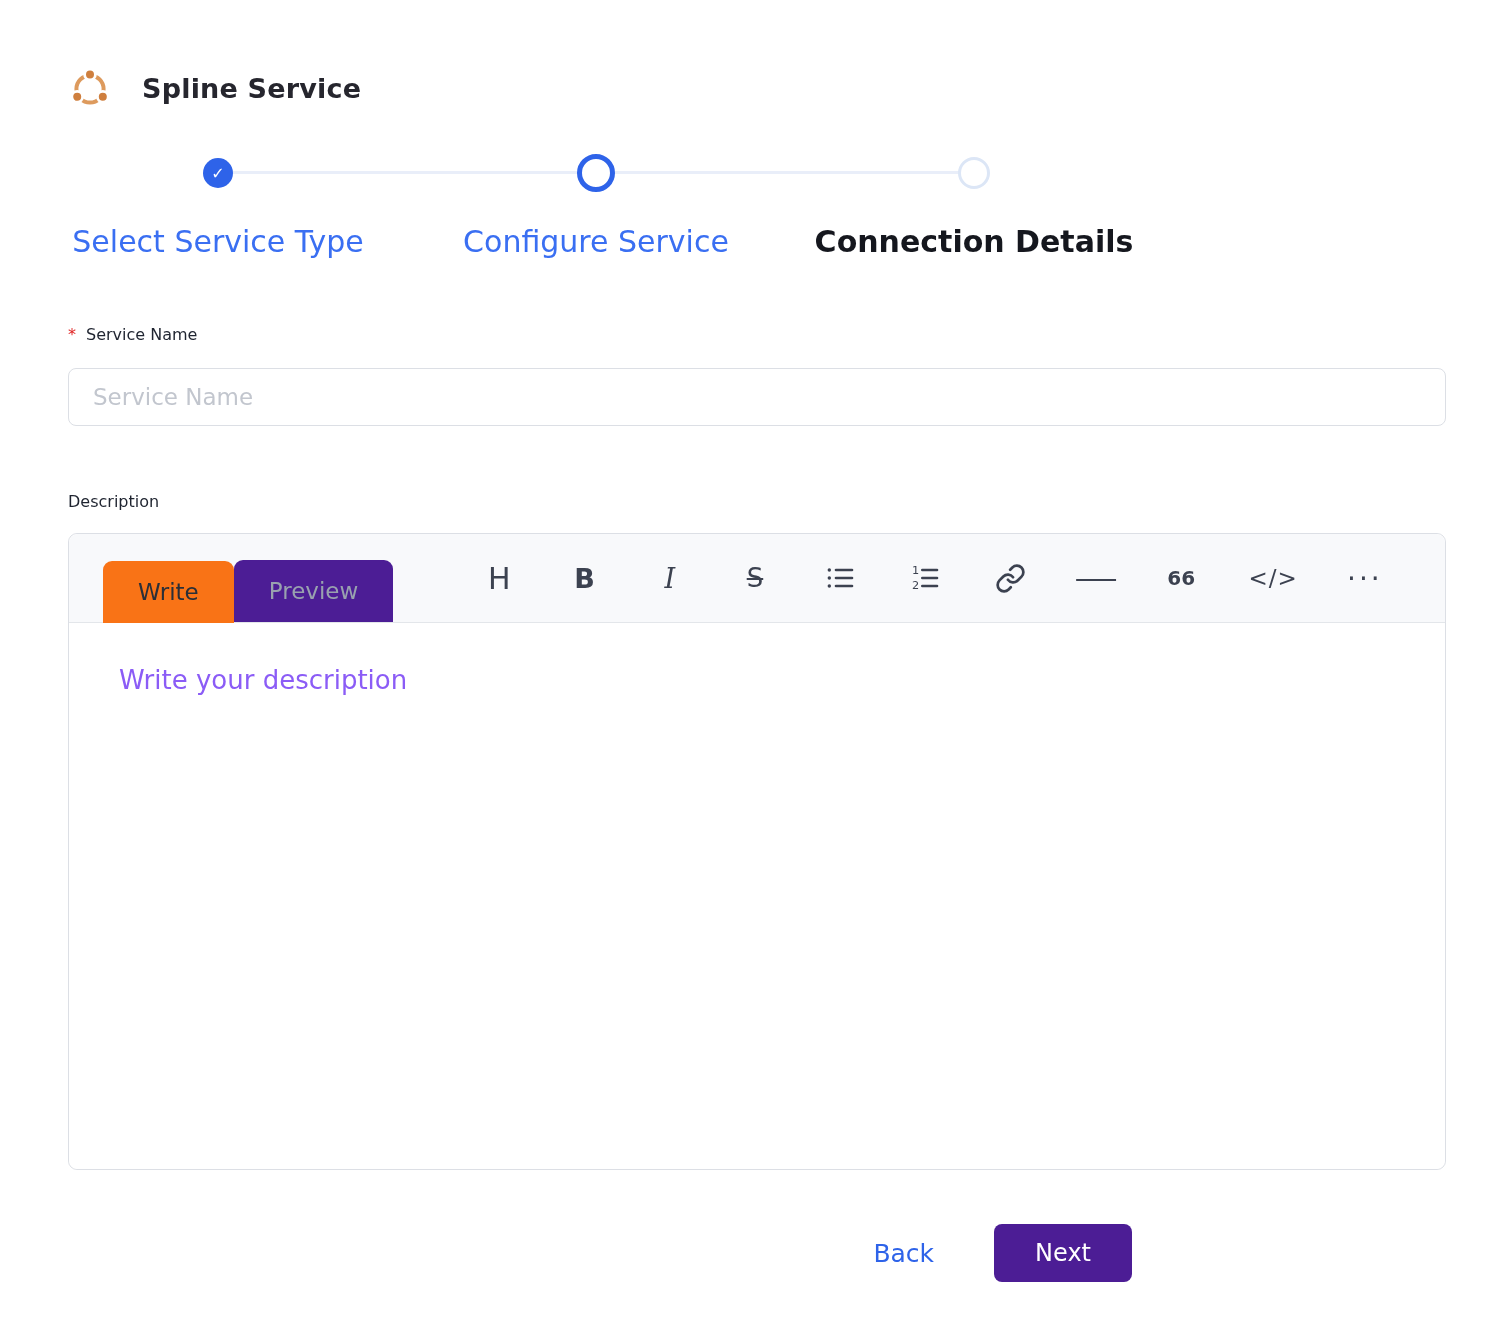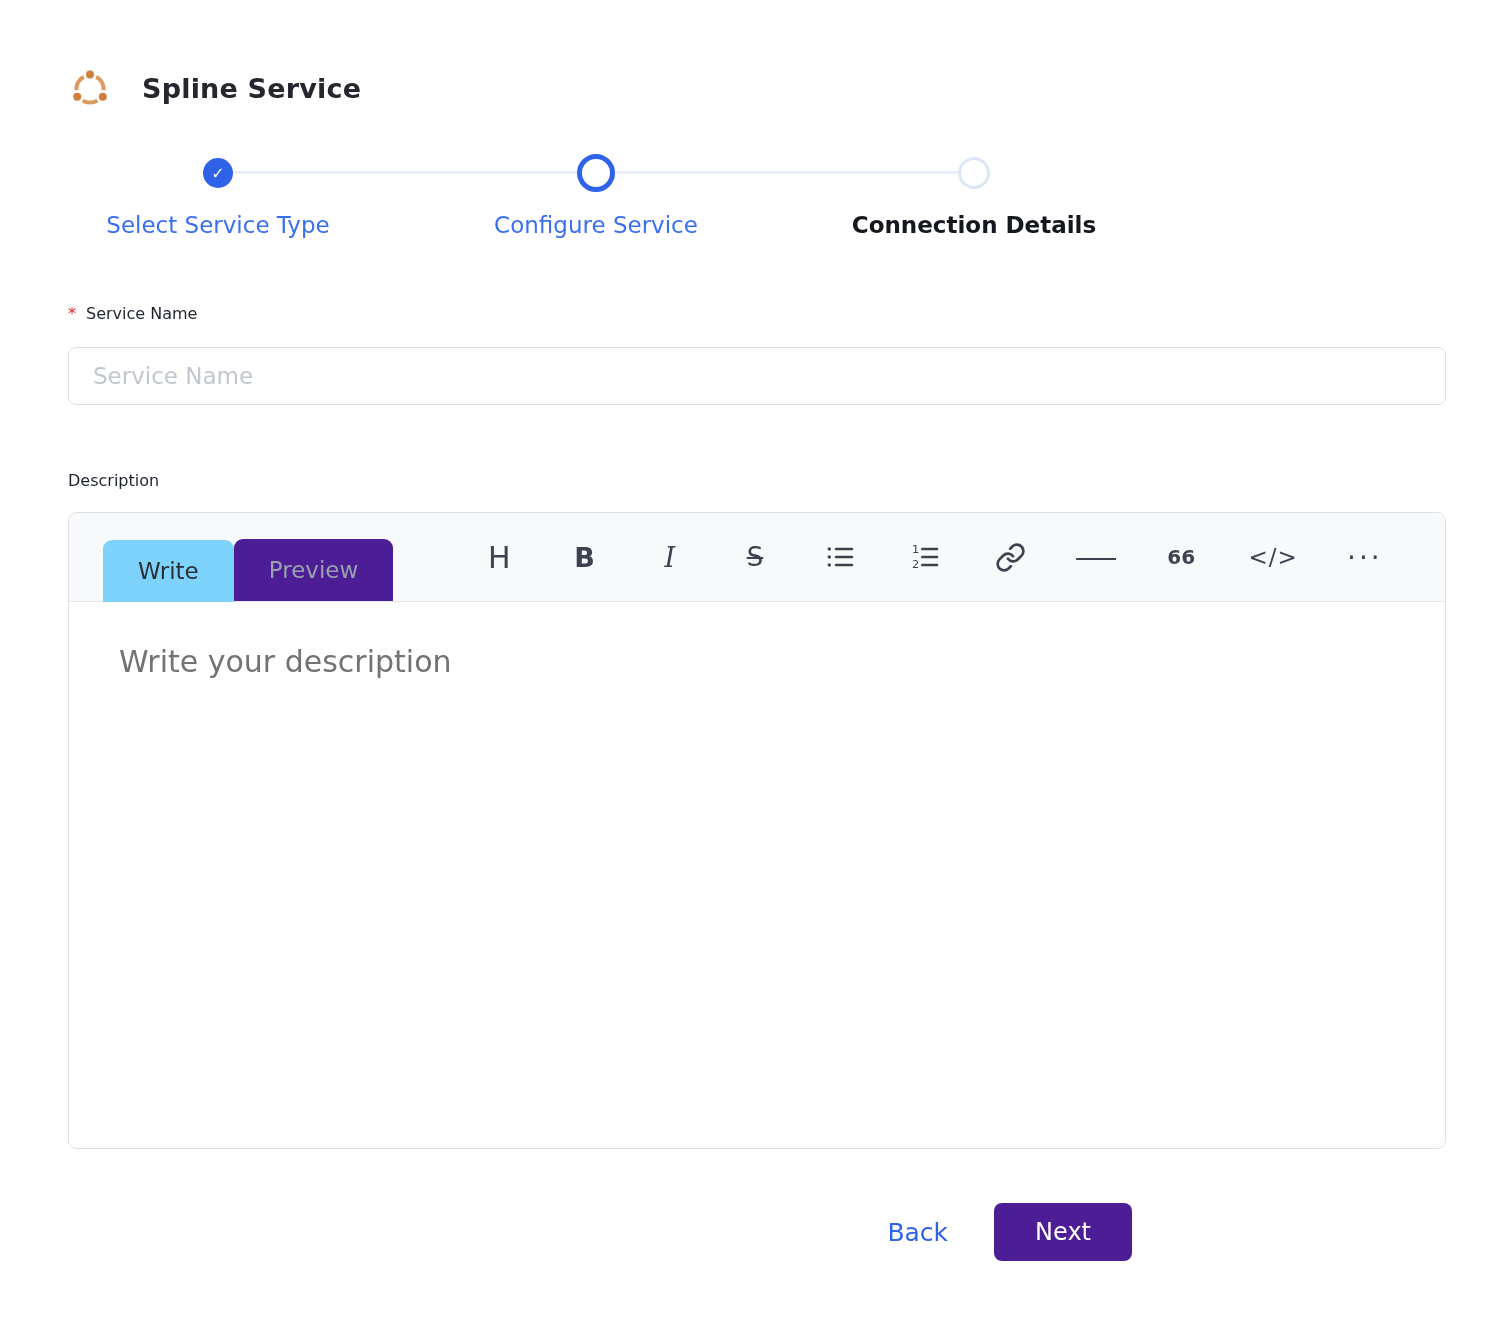--- a/index.html
+++ b/index.html
@@ -20,21 +20,21 @@
   
   .stepper { position: relative; width: 1134px; margin: 42px auto 0; }
   .stepper-track { position: absolute; left: 189px; right: 189px; top: 17px; height: 3px; background: #e9eef9; }
   .steps { display: flex; position: relative; }
   .step { width: 378px; display: flex; flex-direction: column; align-items: center; }
   .circle-row { height: 38px; display: flex; align-items: center; }
   .step-circle { border-radius: 50%; background: #fff; display: flex; align-items: center; justify-content: center; position: relative; z-index: 1; }
   .step-circle.completed { width: 30px; height: 30px; background: #2e63e9; color: #ffffff; font-size: 16px; font-weight: 700; }
   .step-circle.active { width: 38px; height: 38px; border: 5px solid #2e63e9; }
   .step-circle.upcoming { width: 32px; height: 32px; border: 3px solid #dce6f6; }
-  .step-label { margin-top: 20px; font-size: 23px; font-weight: 500; }
+  .step-label { margin-top: 32px; font-size: 30px; font-weight: 500; }
   .step-label.blue { color: #3a6ff2; }
   .step-label.dark { color: #15171e; font-weight: bold; }
 
   
   .field-label { margin: 66px 60px 0 68px; font-size: 16px; font-weight: 500; color: #1f2430; }
   .req { color: #e02424; margin-right: 10px; }
   .text-input {
     display: block; margin: 24px 60px 0 68px; width: 1378px; height: 58px;
     border: 1px solid #dcdfe5; border-radius: 8px; padding: 0 24px;
     font-size: 23px; color: #1f2430; outline: none;
@@ -47,42 +47,42 @@
   .editor-header {
     background: #f8f9fb; border-bottom: 1px solid #e3e6ea; border-radius: 9px 9px 0 0;
     height: 89px; display: flex; align-items: stretch; padding: 0 34px; position: relative;
   }
   .tabs { display: flex; align-items: flex-end; }
   .tab {
     height: 62px; padding: 0 35px; display: flex; align-items: center;
     font-size: 23px; border-radius: 9px 9px 0 0; cursor: pointer; border: none;
     font-family: "DejaVu Sans", "Liberation Sans", sans-serif;
   }
-  .tab.active { background: #7dd3fc; color: #2a2f38; margin-bottom: -1px; z-index: 2; font-weight: 500; }
+  .tab.active { background: #f97316; color: #2a2f38; margin-bottom: -1px; z-index: 2; font-weight: 500; }
   .tab.inactive { background: #4c1d95; color: #99a1af; margin-bottom: 0; text-align: right; }
   .toolbar { flex: 1; display: flex; align-items: center; justify-content: space-between; padding: 0 28px 0 88px; }
   .tool {
     background: none; border: none; cursor: pointer; color: #3c4250;
     min-width: 36px; height: 44px; display: flex; align-items: center; justify-content: center;
     font-size: 26px; padding: 0; font-family: "DejaVu Sans", "Liberation Sans", sans-serif;
   }
   .tool svg { display: block; }
   .tool-heading { font-size: 30px; font-weight: 400; }
   .tool-bold { font-weight: 700; font-size: 27px; }
   .tool-italic { font-style: italic; font-family: "DejaVu Serif", serif; font-size: 27px; }
   .tool-strike { text-decoration: line-through; font-size: 26px; }
   .tool-hr { transform: scaleX(1.7); font-size: 26px; }
   .tool-quote { font-weight: 700; font-size: 20px; letter-spacing: 0px; }
   .tool-code { font-size: 23px; letter-spacing: 1px; }
   .tool-more { font-size: 28px; letter-spacing: 3px; }
   .editor-body { min-height: 546px; background: #fff; border-radius: 0 0 9px 9px; padding: 42px 50px; cursor: text; }
-  .editor-placeholder { font-size: 30px; color: #737373; }
+  .editor-placeholder { font-size: 26px; color: #8b5cf6; }
 
   
-  .footer { display: flex; justify-content: flex-end; align-items: center; gap: 40px; margin: 54px 60px 0 0; }
+  .footer { display: flex; justify-content: flex-end; align-items: center; gap: 54px; margin: 54px 60px 0 0; }
   .back-link { background: none; border: none; color: #2e63e9; font-size: 25px; cursor: pointer;
     font-family: "DejaVu Sans", "Liberation Sans", sans-serif; }
   .next-btn {
     background: #4c1d95; color: #ffffff; border: none; border-radius: 8px;
     height: 58px; padding: 0 41px; font-size: 24px; cursor: pointer;
     font-family: "DejaVu Sans", "Liberation Sans", sans-serif;
   }
 </style>
 </head>
 <body>

